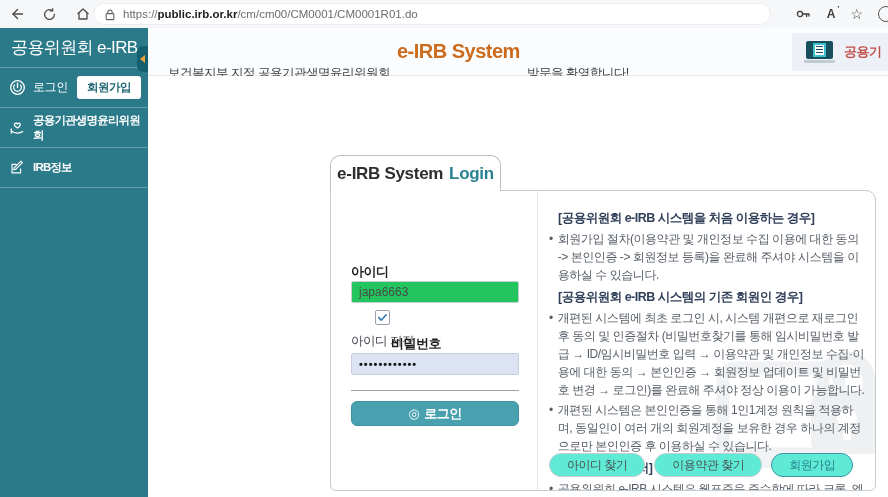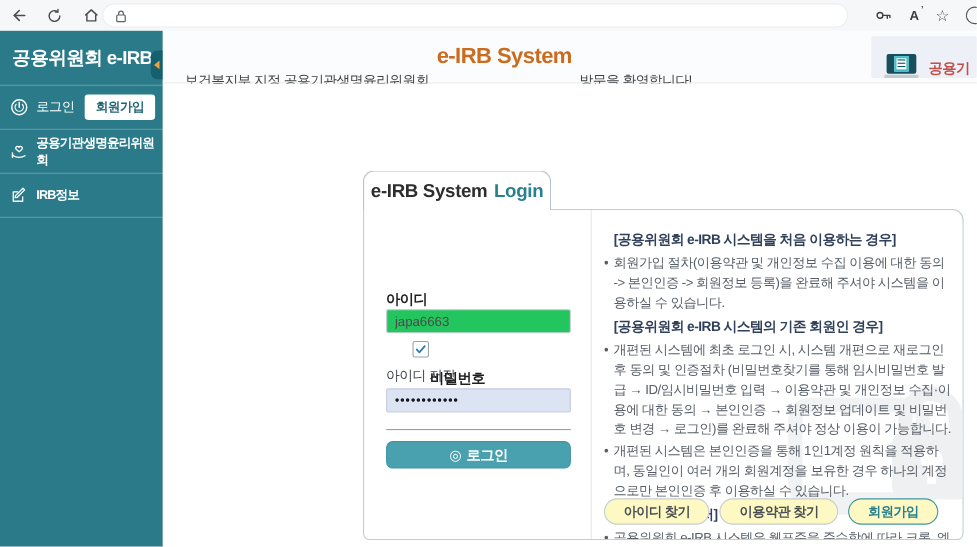--- a/index.html
+++ b/index.html
@@ -25,22 +25,22 @@
     align-items:center; gap:15px; padding-right:2px; }
   .star-glyph { font-size:14px; color:#3e3e3e; line-height:1; }
   .aloud { font-size:12px; color:#3e3e3e; font-weight:bold; position:relative; }
   .aloud i { position:absolute; right:-4px; top:-3px; font-size:8px; font-style:normal; }
   .cut-ico { width:16px; height:16px; border:1.5px solid #555; border-radius:50%;
     margin-right:-8px; }
 
   
   .sidebar { position:absolute; left:0; top:28px; width:148px; bottom:0;
     background:#2b7a89; color:#fff; }
-  .sidebar-title { height:50px; display:flex; align-items:center; padding-left:11px;
-    font-size:17px; font-weight:bold; letter-spacing:-0.6px;
+  .sidebar-title { height:40px; display:flex; align-items:center; padding-left:11px;
+    font-size:17px; font-weight:normal; letter-spacing:-0.6px;
     border-bottom:1px solid rgba(255,255,255,.28); white-space:nowrap; }
   .collapse-tab { position:absolute; right:0; top:18px; width:11px; height:26px;
     background:#14606f; border-radius:6px 0 0 6px; display:flex; align-items:center;
     justify-content:center; cursor:pointer; }
   .collapse-tab .tri { width:0; height:0; border-top:4px solid transparent;
     border-bottom:4px solid transparent; border-right:5px solid #eda13c; }
   .side-row { height:40px; display:flex; align-items:center; padding:0 7px;
     border-bottom:1px solid rgba(255,255,255,.28); cursor:pointer; }
   .side-label { font-size:12px; color:#fff; margin-left:6px; letter-spacing:-0.4px; }
   .side-label.bold { font-weight:bold; font-size:11.5px; letter-spacing:-0.8px; }
@@ -51,21 +51,21 @@
     justify-content:center; }
 
   
   .header-band { position:absolute; left:148px; top:28px; right:0; height:48px;
     background:#fbfcfd; border-bottom:1px solid #e7e9ea; display:flex;
     align-items:center; padding-left:20px; }
   .welcome-prefix,.welcome-suffix { font-size:12.5px; color:#3d3f42; letter-spacing:-0.5px;margin-top:44px; }
   .brand-orange { font-size:20px; font-weight:bold; color:#ca6b1e; margin:0 7px;
     letter-spacing:-0.5px; }
   .corner-btn { margin-left:auto; height:38px; width:96px; background:#edf0f6;
-    display:flex; align-items:flex-end; gap:9px; padding-left:12px; cursor:pointer;
+    display:flex; align-items:center; gap:9px; padding-left:12px; cursor:pointer;
     border:none; border-radius:2px; }
   .corner-label { font-size:13px; font-weight:bold; color:#c0504a; letter-spacing:-0.5px;
     white-space:nowrap; }
   .laptop { display:flex; flex-direction:column; align-items:center; }
   .lap-screen { width:27px; height:18px; background:#174f5c; border-radius:2px;
     display:flex; align-items:center; justify-content:center; }
   .lap-doc { width:13px; height:14px; background:#fff; border:2px solid #3fc1cc;
     display:flex; flex-direction:column; justify-content:center; gap:1.5px; padding:0 1px; }
   .lap-doc i { display:block; height:1.5px; background:#174f5c; }
   .lap-base { width:31px; height:3px; background:#c2cbd2; border-radius:1px; margin-top:1px; }
@@ -112,22 +112,22 @@
 
   .notice-col { position:absolute; left:218px; top:14px; width:316px;
     font-size:12px; color:#565d66; z-index:2; letter-spacing:-0.45px; }
   .notice-title { font-size:12.5px; font-weight:bold; color:#31405a;
     margin:5px 0 3px 9px; letter-spacing:-0.5px; }
   .bullet { display:flex; gap:5px; line-height:1.5; margin-bottom:2px; }
   .bullet::before { content:"\2022"; flex:0 0 auto; color:#565d66; }
 
   .footer-btns { position:absolute; left:218px; bottom:13px; display:flex; gap:9px;
     z-index:2; }
-  .fbtn { height:24px; padding:0 17px; border-radius:13px; background:#fef9c3;
-    border:1px solid #c7ccd2; font-size:12px; font-weight:bold; color:#4a4f55;
+  .fbtn { height:24px; padding:0 17px; border-radius:13px; background:#5eead4;
+    border:1px solid #c7ccd2; font-size:12px; font-weight:normal; color:#4a4f55;
     letter-spacing:-0.5px; cursor:pointer; font-family:inherit; }
   .fbtn.accent { border:1px solid #3f95a5; color:#27808f; }
 
   .watermark { position:absolute; right:-16px; bottom:2px; z-index:1; }
 </style>
 </head>
 <body>
 
 <div class="browser-bar">
   <span class="nav-ico back-ico">
@@ -148,20 +148,21 @@
         <path d="M4 7v6h8V7"></path>
       </svg>
   </span>
   <div class="address-bar">
     <span style="display:inline-flex">
       <svg width="12" height="13" viewBox="0 0 14 15" fill="none" stroke="#5f6368" stroke-width="1.3">
           <rect x="2.5" y="6.5" width="9" height="7" rx="1"></rect>
           <path d="M4.5 6.5V4.8a2.5 2.5 0 0 1 5 0v1.7"></path>
         </svg>
     </span>
+    <span class="url-text"><span>https://</span><span class="url-host">public.irb.or.kr</span><span>/cm/cm00/CM0001/CM0001R01.do</span></span>
   </div>
   <div class="chrome-right">
     <span class="nav-ico">
       <svg width="16" height="16" viewBox="0 0 16 16" fill="none" stroke="#3e3e3e" stroke-width="1.3" stroke-linecap="round">
           <circle cx="5" cy="8" r="2.6"></circle>
           <path d="M7.6 8h6.4M11.6 8v2.6M14 8v2"></path>
         </svg>
     </span>
     <span class="aloud"><span>A</span><i>ʼ</i></span>
     <span class="star-glyph">☆</span>

